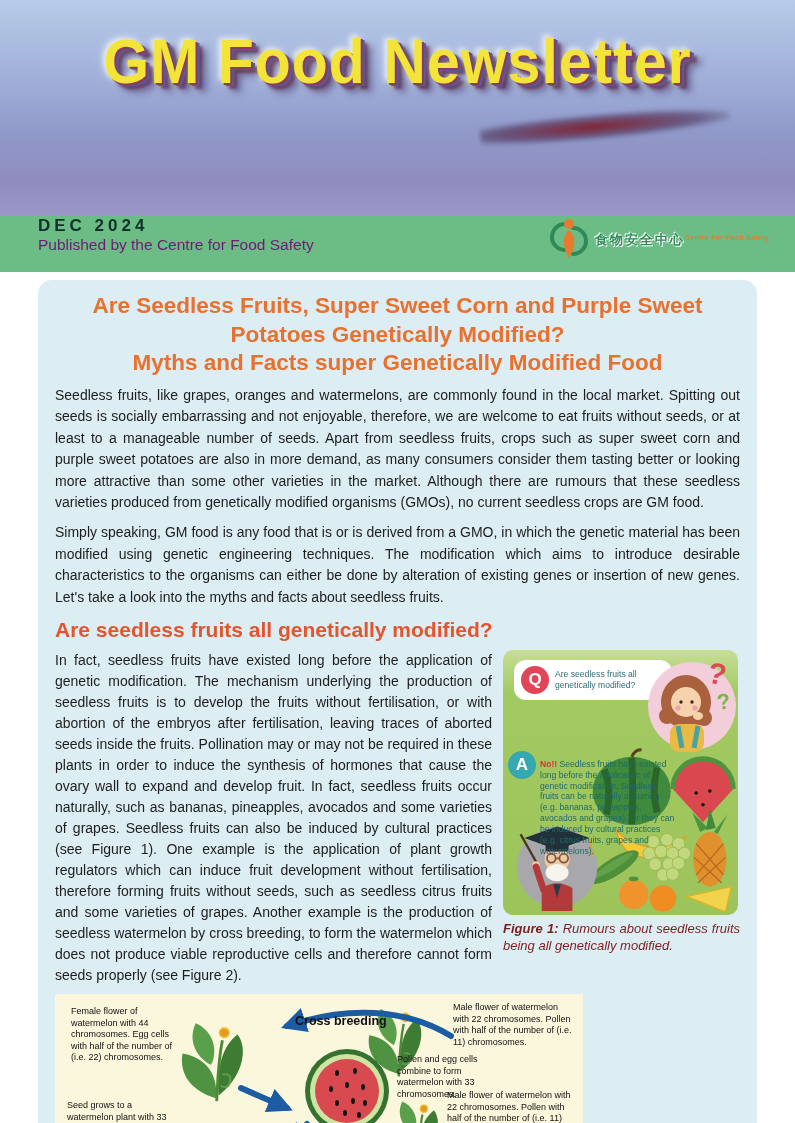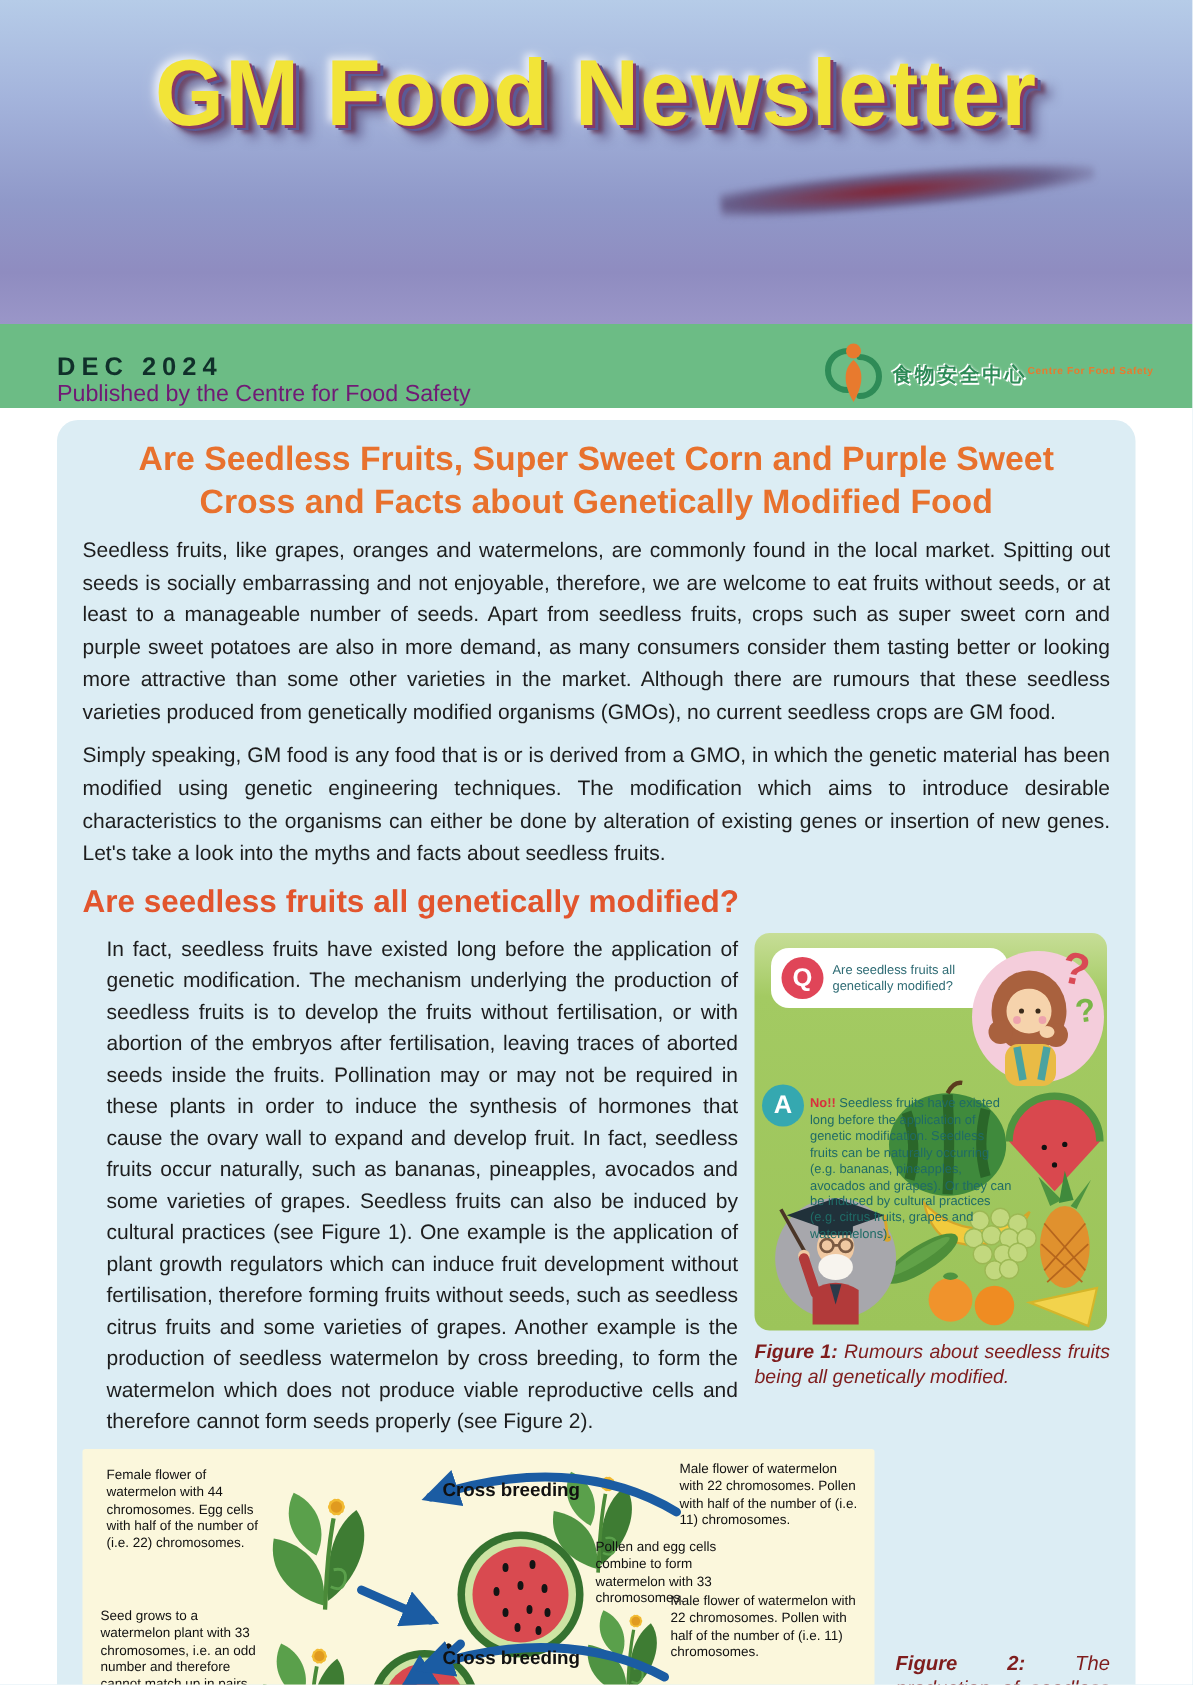--- a/index.html
+++ b/index.html
@@ -10,39 +10,39 @@
     background:linear-gradient(180deg,#b6cce8 0%,#a4b4dc 30%,#9099c9 62%,#8f8cc0 84%,#9a96c8 100%);}
   .masthead-title{position:absolute;left:0;right:0;top:28px;text-align:center;
     font-size:59px;font-weight:bold;letter-spacing:1px;color:#f2e438;transform:scaleY(1.06);
     text-shadow:2px 2px 0 #8a3a63,4px 3px 0 #5a5a96,7px 5px 3px rgba(90,30,60,.65),
       11px 8px 7px rgba(60,40,90,.5),-3px -2px 5px rgba(255,255,255,.65),0 0 14px rgba(255,255,255,.35);}
   .masthead-smudge{position:absolute;left:480px;top:114px;width:250px;height:24px;
     background:radial-gradient(ellipse at 45% 50%,rgba(130,20,30,.9),rgba(60,30,70,.5) 55%,transparent 78%);
     filter:blur(2px);transform:rotate(-5deg);}
 
   
-  .pub-bar{height:56px;background:#6cbc85;display:flex;align-items:flex-end;justify-content:space-between;
+  .pub-bar{height:56px;background:#6cbc85;display:flex;align-items:flex-start;justify-content:space-between;
     padding:0 26px 0 38px;box-sizing:border-box;}
   .pub-date{font-size:17px;font-weight:bold;letter-spacing:4px;color:#10302a;line-height:1.15;}
   .pub-line{font-size:15.5px;color:#701a75;line-height:1.15;}
   .logo{display:flex;align-items:center;gap:5px;}
   .logo-texts{display:flex;flex-direction:row;line-height:1;}
   .logo-cn{font-size:13px;font-weight:bold;color:#2e8b57;letter-spacing:2px;
     text-shadow:0 0 2px #fff,1px 1px 0 #fff,-1px -1px 0 #fff;}
   .logo-en{font-size:6.8px;font-weight:bold;color:#e87a2e;margin-top:2px;letter-spacing:.4px;}
 
   
   .content-panel{width:685px;height:836px;margin:8px auto 0;background:#dcedf4;border-radius:14px;
     padding:8px 17px 14px;overflow:hidden;}
   .article-title{text-align:center;color:#e8712d;font-weight:bold;font-size:22.5px;line-height:1.27;margin:4px 0 7px;}
   .article-title span{display:block;}
   .body-para{font-size:14px;color:#1d1d1d;text-align:justify;line-height:1.54;margin:0 0 8px;}
   .section-heading{color:#e2552d;font-size:21px;font-weight:bold;margin:9px 0 8px;line-height:1.2;}
 
-  .columns{display:flex;gap:11px;margin-left:16px;}
+  .columns{display:flex;gap:11px;}
   .left-col{flex:1;font-size:14px;color:#1d1d1d;text-align:justify;line-height:1.5;}
   .right-col{width:237px;flex:none;}
 
   
   .figure1{width:235px;height:265px;border-radius:10px;position:relative;overflow:hidden;
     background:linear-gradient(180deg,#c7de97 0%,#a3ca62 16%,#9cc45a 100%);}
   .q-bubble{position:absolute;left:11px;top:10px;width:158px;background:#ffffff;border-radius:12px;
     padding:6px 7px;display:flex;align-items:center;box-sizing:border-box;}
   .q-bubble:after{content:"";position:absolute;right:-8px;top:16px;border-left:10px solid #fff;
     border-top:6px solid transparent;border-bottom:6px solid transparent;}
@@ -95,21 +95,22 @@
       <span class="logo-cn">食物安全中心</span>
       <span class="logo-en">Centre For Food Safety</span>
     </div>
   </div>
 </div>
 
 <div class="content-panel">
 
   <h1 class="article-title">
     <span>Are Seedless Fruits, Super Sweet Corn and Purple Sweet</span>
-    <span>Cross and Facts about Genetically Modified Food</span>
+    <span>Potatoes Genetically Modified?</span>
+    <span>Myths and Facts super Genetically Modified Food</span>
   </h1>
 
   <p class="body-para">Seedless fruits, like grapes, oranges and watermelons, are commonly found in the local market.  Spitting out seeds is socially embarrassing and not enjoyable, therefore, we are welcome to eat fruits without seeds, or at least to a manageable number of seeds.  Apart from seedless fruits, crops such as super sweet corn and purple sweet potatoes are also in more demand, as many consumers consider them tasting better or looking more attractive than some other varieties in the market.  Although there are rumours that these seedless varieties produced from genetically modified organisms (GMOs), no current seedless crops are GM food.</p>
   <p class="body-para">Simply speaking, GM food is any food that is or is derived from a GMO, in which the genetic material has been modified using genetic engineering techniques.  The modification which aims to introduce desirable characteristics to the organisms can either be done by alteration of existing genes or insertion of new genes.  Let's take a look into the myths and facts about seedless fruits.</p>
 
   <h2 class="section-heading">Are seedless fruits all genetically modified?</h2>
 
   <div class="columns">
     <div class="left-col">In fact, seedless fruits have existed long before the application of genetic modification.  The mechanism underlying the production of seedless fruits is to develop the fruits without fertilisation, or with abortion of the embryos after fertilisation, leaving traces of aborted seeds inside the fruits.  Pollination may or may not be required in these plants in order to induce the synthesis of hormones that cause the ovary wall to expand and develop fruit.  In fact, seedless fruits occur naturally, such as bananas, pineapples, avocados and some varieties of grapes.  Seedless fruits can also be induced by cultural practices (see Figure 1).  One example is the application of plant growth regulators which can induce fruit development without fertilisation, therefore forming fruits without seeds, such as seedless citrus fruits and some varieties of grapes.  Another example is the production of seedless watermelon by cross breeding, to form the watermelon which does not produce viable reproductive cells and therefore cannot form seeds properly (see Figure 2).</div>
 

